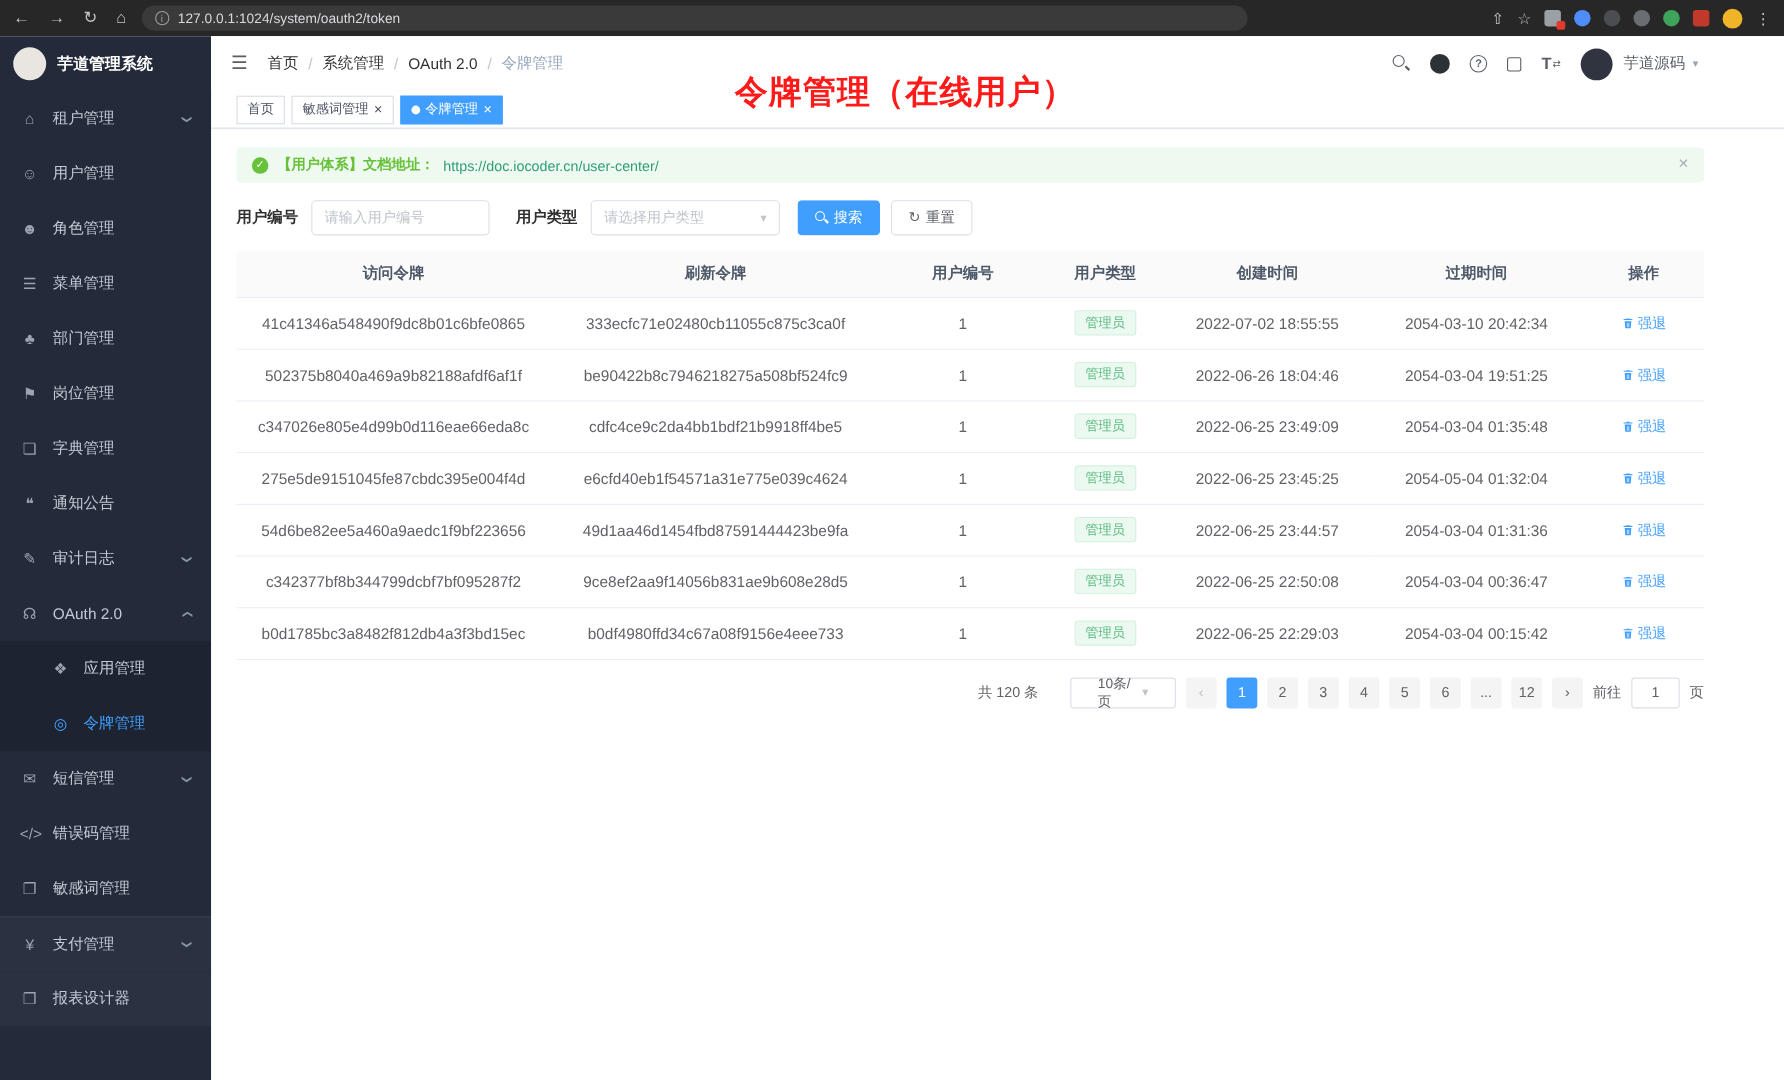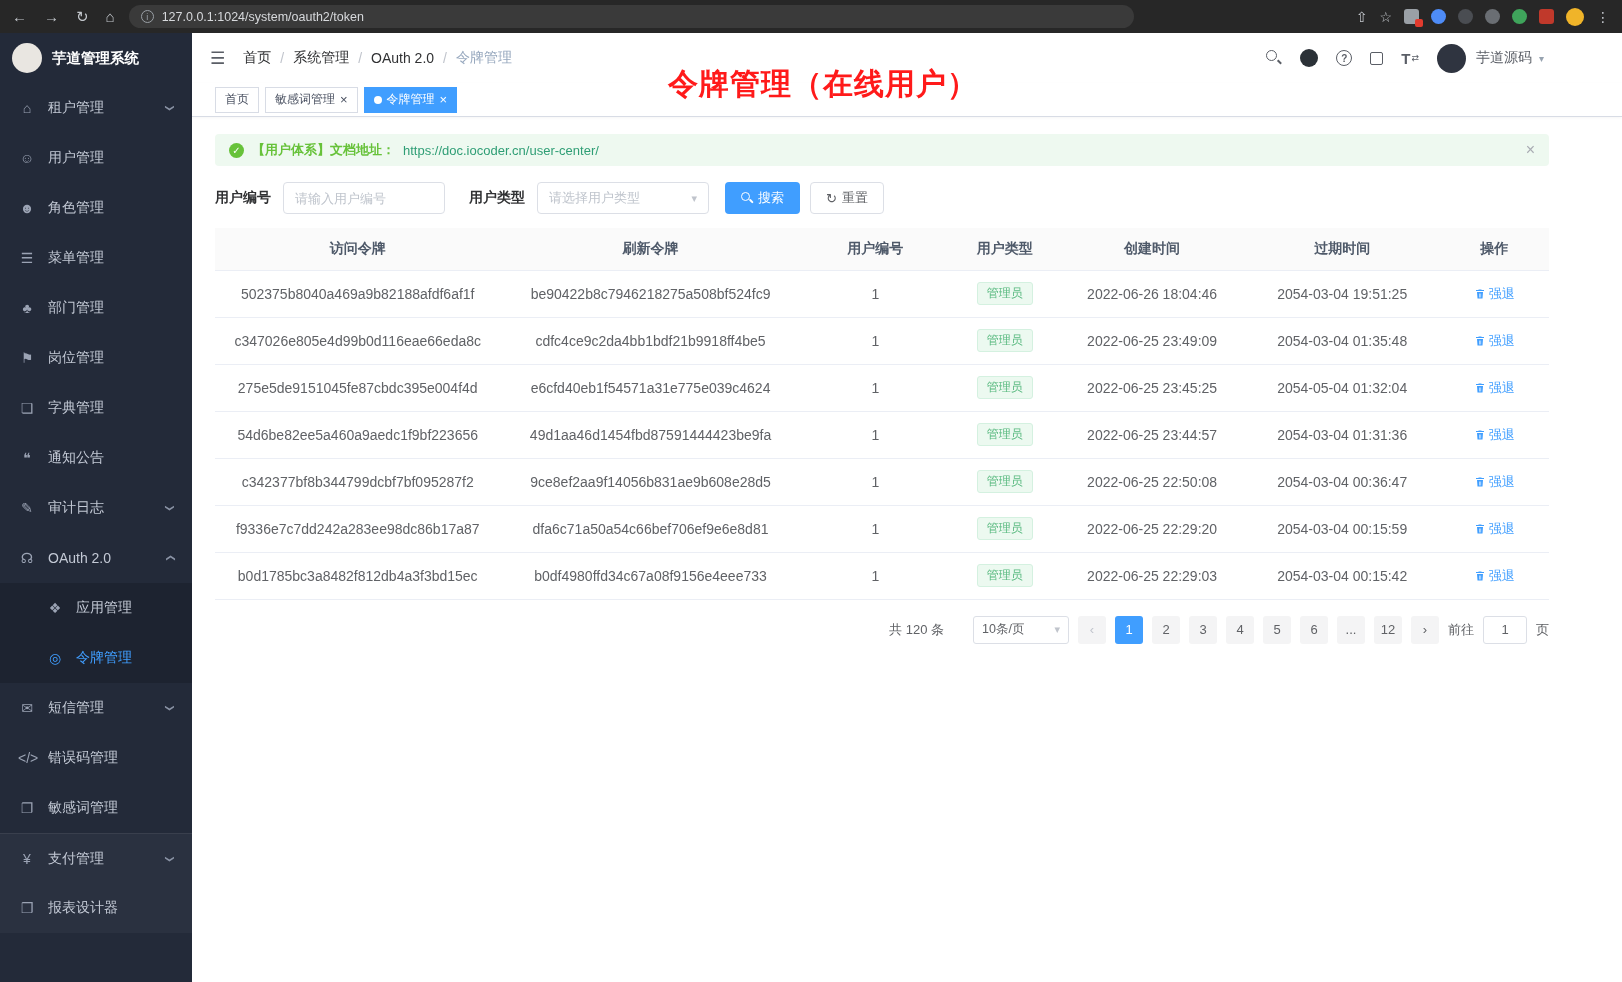--- a/index.html
+++ b/index.html
@@ -69,21 +69,21 @@
   
   .content{flex:1;padding:17px 73px 0 23px;overflow:hidden}
   .alert{height:32px;background:#eef9f0;border-radius:4px;display:flex;align-items:center;gap:8px;padding:0 14px;font-size:13px;color:var(--success,#67c23a);margin-bottom:16px}
   .alert .chk{width:15px;height:15px;border-radius:50%;background:var(--success,#67c23a);color:#fff;font-size:10px;display:inline-flex;align-items:center;justify-content:center;flex-shrink:0}
   .alert .bold{font-weight:700}
   .doc-link{color:#2f9e75;cursor:pointer;text-decoration:none}
   .alert .close{margin-left:auto;color:#a8abb2;font-size:16px;cursor:pointer}
 
   .filters{display:flex;align-items:center;margin-bottom:14px;font-size:14px}
   .f-label{font-weight:700;color:#303133;margin-right:12px}
-  .f-input{width:162px;height:32px;border:1px solid #dcdfe6;border-radius:4px;padding:0 11px;font-size:13px;color:#606266;outline:none;margin-right:24px;font-family:Liberation Sans, sans-serif}
+  .f-input{width:162px;height:32px;border:1px solid #dcdfe6;border-radius:4px;padding:0 11px;font-size:13px;color:#606266;outline:none;margin-right:24px;font-family:Liberation Mono, monospace}
   .f-input::placeholder{color:#bfc4cc}
   .f-select{width:172px;height:32px;border:1px solid #dcdfe6;border-radius:4px;display:flex;align-items:center;justify-content:space-between;padding:0 11px;color:#bfc4cc;font-size:13px;margin-right:16px;cursor:pointer}
   .caret{color:#c0c4cc;font-size:11px}
   .btn{height:32px;border-radius:4px;font-size:13px;display:inline-flex;align-items:center;gap:5px;padding:0 15px;cursor:pointer;border:1px solid transparent;font-family:inherit}
   .btn.primary{background:var(--accent,#409eff);color:#fff;margin-right:10px}
   .btn.plain{background:#fff;border-color:#dcdfe6;color:#606266}
   .mag{position:relative;width:12px;height:12px;display:inline-block}
   .mag::before{content:"";position:absolute;left:0;top:0;width:7px;height:7px;border:1.5px solid currentColor;border-radius:50%}
   .mag::after{content:"";position:absolute;left:7.5px;top:8px;width:4.5px;height:1.5px;background:currentColor;transform:rotate(45deg);border-radius:1px}
   .ricon{font-size:13px}
@@ -91,21 +91,21 @@
   table{width:100%;border-collapse:collapse;table-layout:fixed;font-size:14px;color:#606266}
   col.c1{width:21.4%}col.c2{width:22.5%}col.c3{width:11.2%}col.c4{width:8.2%}col.c5{width:13.9%}col.c6{width:14.6%}col.c7{width:8.2%}
   thead th{height:42px;font-weight:700;color:#4e5969;background:#fafafa;border-bottom:1px solid #ebeef5;text-align:center}
   tbody td{height:47px;border-bottom:1px solid #ebeef5;text-align:center;white-space:nowrap;overflow:hidden;text-overflow:ellipsis}
   .tag{display:inline-block;background:#ecf9f0;border:1px solid #d4f1e0;color:#58b97f;font-size:12px;padding:2px 9px;border-radius:3px;line-height:1.35}
   .kick{color:var(--accent,#409eff);font-size:13px;display:inline-flex;align-items:center;gap:3px;cursor:pointer}
   .kick svg{width:12px;height:12px}
 
   .pagination{display:flex;align-items:center;justify-content:flex-end;gap:9px;margin-top:16px;font-size:13px;color:#606266}
   .pg-total{margin-right:20px}
-  .pg-size{width:96px;height:28px;border:1px solid #dcdfe6;border-radius:3px;display:flex;align-items:center;justify-content:space-between;padding:0 8px;font-size:12.5px;cursor:pointer;color:#606266}
+  .pg-size{width:96px;height:28px;border:1px solid #dcdfe6;border-radius:3px;display:flex;align-items:center;justify-content:space-between;padding:0 24px;font-size:12.5px;cursor:pointer;color:#606266}
   .pg-btn{min-width:28px;height:28px;background:#f4f4f5;border:none;border-radius:3px;font-size:13px;color:#606266;cursor:pointer;font-family:inherit;padding:0 6px}
   .pg-btn.active{background:var(--accent,#409eff);color:#fff}
   .pg-prev{color:#c0c4cc}
   #pages{display:inline-flex;gap:9px}
   .pg-goto{width:44px;height:28px;border:1px solid #dcdfe6;border-radius:3px;text-align:center;font-size:13px;color:#606266;outline:none;font-family:inherit}
 
   .annotation{position:absolute;left:668px;top:64px;font-size:30px;font-weight:700;color:var(--annotation-red,#ff1a1a);z-index:99;letter-spacing:1px;white-space:nowrap}
 </style>
 </head>
 <body>
@@ -305,20 +305,34 @@
               <th>刷新令牌</th>
               <th>用户编号</th>
               <th>用户类型</th>
               <th>创建时间</th>
               <th>过期时间</th>
               <th>操作</th>
             </tr>
           </thead>
         <tbody id="tbody">
             <tr>
+              <td>41c41346a548490f9dc8b01c6bfe0865</td>
+              <td>333ecfc71e02480cb11055c875c3ca0f</td>
+              <td>1</td>
+              <td><span class="tag">管理员</span></td>
+              <td>2022-07-02 18:55:55</td>
+              <td>2054-03-10 20:42:34</td>
+              <td><a class="kick">
+                  <svg viewBox="0 0 24 24">
+                    <path fill="currentColor" d="M9 3v1H4v2h16V4h-5V3H9zM6 8l1 13h10l1-13H6zm4 3h1.2v8H10v-8zm3 0h1.2v8H13v-8z"></path>
+                  </svg>
+                  <span>强退</span>
+                </a></td>
+            </tr>
+            <tr>
               <td>502375b8040a469a9b82188afdf6af1f</td>
               <td>be90422b8c7946218275a508bf524fc9</td>
               <td>1</td>
               <td><span class="tag">管理员</span></td>
               <td>2022-06-26 18:04:46</td>
               <td>2054-03-04 19:51:25</td>
               <td><a class="kick">
                   <svg viewBox="0 0 24 24">
                     <path fill="currentColor" d="M9 3v1H4v2h16V4h-5V3H9zM6 8l1 13h10l1-13H6zm4 3h1.2v8H10v-8zm3 0h1.2v8H13v-8z"></path>
                   </svg>
@@ -367,34 +381,20 @@
                   <span>强退</span>
                 </a></td>
             </tr>
             <tr>
               <td>c342377bf8b344799dcbf7bf095287f2</td>
               <td>9ce8ef2aa9f14056b831ae9b608e28d5</td>
               <td>1</td>
               <td><span class="tag">管理员</span></td>
               <td>2022-06-25 22:50:08</td>
               <td>2054-03-04 00:36:47</td>
-              <td><a class="kick">
-                  <svg viewBox="0 0 24 24">
-                    <path fill="currentColor" d="M9 3v1H4v2h16V4h-5V3H9zM6 8l1 13h10l1-13H6zm4 3h1.2v8H10v-8zm3 0h1.2v8H13v-8z"></path>
-                  </svg>
-                  <span>强退</span>
-                </a></td>
-            </tr>
-            <tr>
-              <td>f9336e7c7dd242a283ee98dc86b17a87</td>
-              <td>dfa6c71a50a54c66bef706ef9e6e8d81</td>
-              <td>1</td>
-              <td><span class="tag">管理员</span></td>
-              <td>2022-06-25 22:29:20</td>
-              <td>2054-03-04 00:15:59</td>
               <td><a class="kick">
                   <svg viewBox="0 0 24 24">
                     <path fill="currentColor" d="M9 3v1H4v2h16V4h-5V3H9zM6 8l1 13h10l1-13H6zm4 3h1.2v8H10v-8zm3 0h1.2v8H13v-8z"></path>
                   </svg>
                   <span>强退</span>
                 </a></td>
             </tr>
             <tr>
               <td>b0d1785bc3a8482f812db4a3f3bd15ec</td>
               <td>b0df4980ffd34c67a08f9156e4eee733</td>

